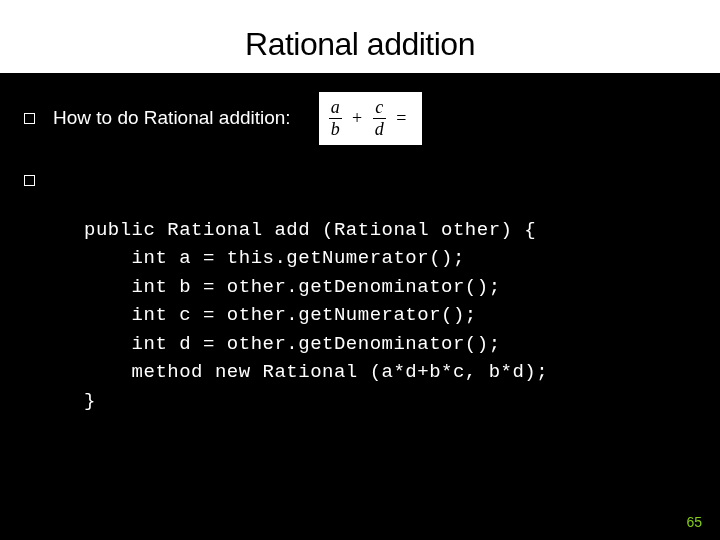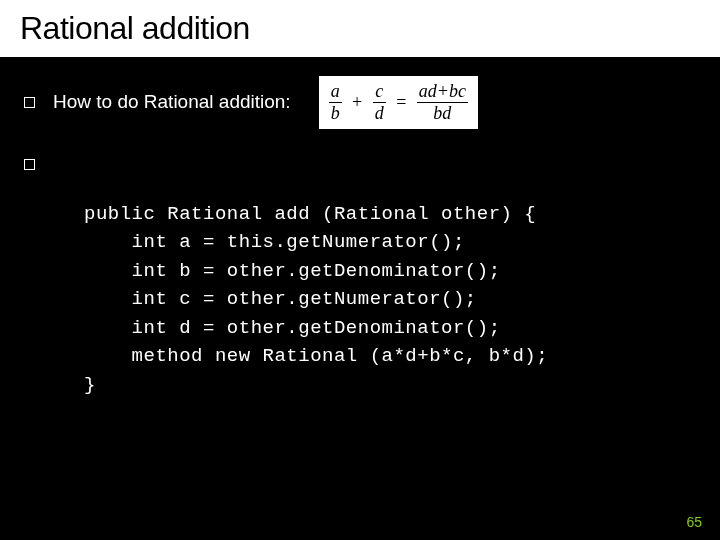--- a/index.html
+++ b/index.html
@@ -11,22 +11,23 @@
     position: relative;
   }
   .slide {
     width: 720px;
     height: 540px;
     position: relative;
     padding: 0;
   }
   .title-wrap {
     background: #fff;
-    padding: 10px 20px 10px 20px;
+    padding: 26px 20px 10px 20px;
     border-bottom: 1px solid #000;
+    text-align: center;
   }
   .title {
     color: #000;
     font-size: 32px;
     font-weight: 400;
     letter-spacing: -0.5px;
   }
   .content {
     padding: 18px 20px 0 24px;
   }
@@ -113,25 +114,20 @@
           <span class="bar"></span>
           <span class="den">b</span>
         </span>
         <span class="op">+</span>
         <span class="frac">
           <span class="num">c</span>
           <span class="bar"></span>
           <span class="den">d</span>
         </span>
         <span class="op">=</span>
-        <span class="frac">
-          <span class="num">ad+bc</span>
-          <span class="bar"></span>
-          <span class="den">bd</span>
-        </span>
       </span>
     </div>
 
     <div class="bullet-row">
       <span class="bullet-box"></span>
     </div>
 
     <div class="code-block"><span>public Rational add (Rational other) {</span>
 <span>    int a = this.getNumerator();</span>
 <span>    int b = other.getDenominator();</span>

